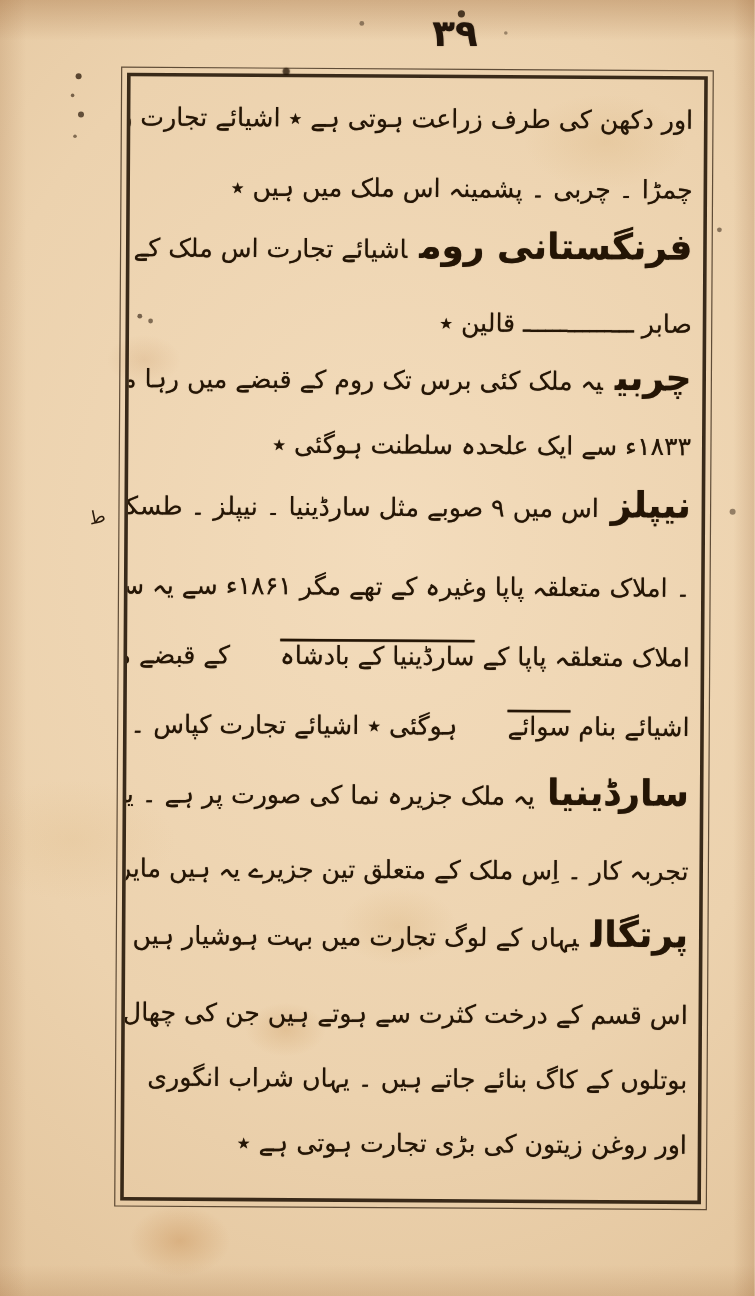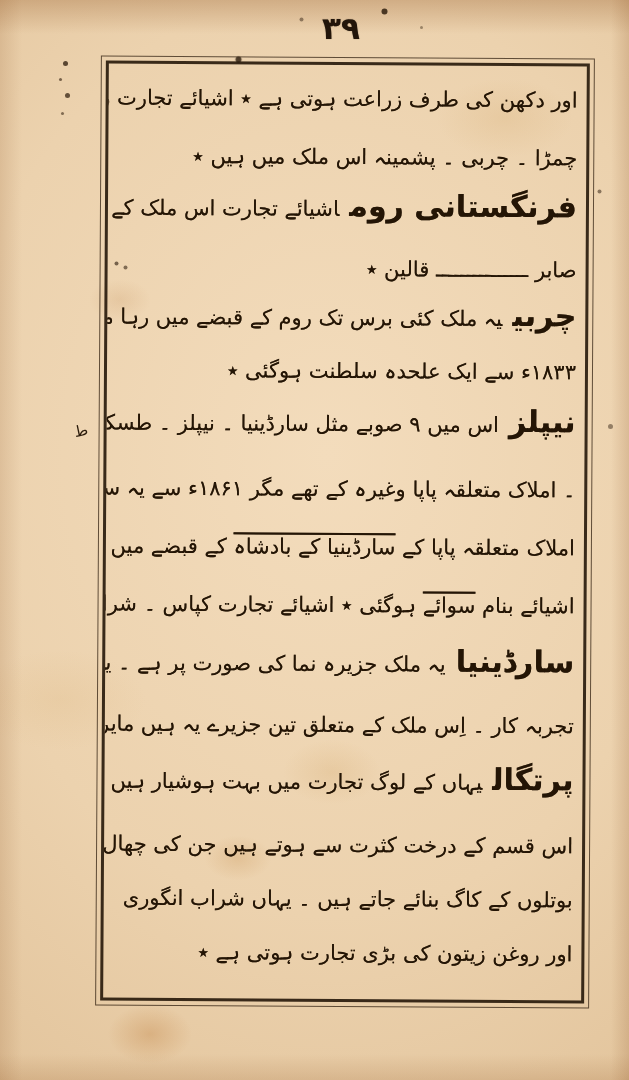--- a/index.html
+++ b/index.html
@@ -18,21 +18,21 @@
       linear-gradient(90deg, rgba(140,85,40,.16) 0, rgba(140,85,40,0) 22px),
       linear-gradient(270deg, rgba(140,85,40,.20) 0, rgba(140,85,40,0) 18px),
       radial-gradient(60px 42px at 150px 1034px, rgba(186,118,50,.30), rgba(186,118,50,0) 70%),
       radial-gradient(48px 32px at 238px 858px, rgba(190,130,60,.22), rgba(190,130,60,0) 70%),
       radial-gradient(70px 46px at 332px 772px, rgba(200,150,80,.18), rgba(200,150,80,0) 70%),
       radial-gradient(44px 30px at 120px 300px, rgba(176,112,52,.14), rgba(176,112,52,0) 70%),
       radial-gradient(95px 55px at 505px 118px, rgba(205,158,92,.18), rgba(205,158,92,0) 72%),
       radial-gradient(120px 70px at 60px 700px, rgba(210,165,100,.14), rgba(210,165,100,0) 72%);
   }
   .page-number{
-    position:absolute;top:10px;left:322px;width:90px;text-align:left;
+    position:absolute;top:10px;left:308px;width:90px;text-align:right;
     font-size:31px;font-weight:bold;color:#22150a;
     text-shadow:0 0 1px rgba(34,21,10,.55);
   }
   .frame{
     position:absolute;left:98px;top:57px;width:494px;height:950px;
     border:1.5px solid rgba(40,24,8,.72);
     padding:4px;box-sizing:border-box;
     transform:rotate(.35deg);
   }
   .frame-inner{
@@ -42,21 +42,21 @@
   }
   .line{
     position:absolute;right:9px;left:6px;
     direction:rtl;text-align:right;white-space:nowrap;
     font-size:21px;line-height:30px;color:#241505;
     text-shadow:0 0 .6px rgba(36,21,5,.7);
   }
   .line .lead{
     font-size:30px;font-weight:bold;margin-left:10px;letter-spacing:.5px;
   }
-  .overlined{text-decoration:overline;text-decoration-thickness:1.5px;}
+  .overlined{text-decoration:overline;text-decoration-thickness:1.5px;margin-left:35px;}
   .t0{top:19px;} .t1{top:77px;} .t2{top:126px;} .t3{top:189px;}
   .t4{top:235px;} .t5{top:291px;} .t6{top:341px;} .t7{top:409px;}
   .t8{top:467px;} .t9{top:525px;} .t10{top:581px;} .t11{top:645px;}
   .t12{top:699px;} .t13{top:765px;} .t14{top:819px;} .t15{top:873px;}
   .margin-dots{
     position:absolute;left:60px;top:60px;width:3px;height:3px;border-radius:50%;
     background:transparent;
     box-shadow:
       4px 2px 0 1px rgba(42,24,8,.75),
       -1px 18px 0 0 rgba(42,24,8,.6),

